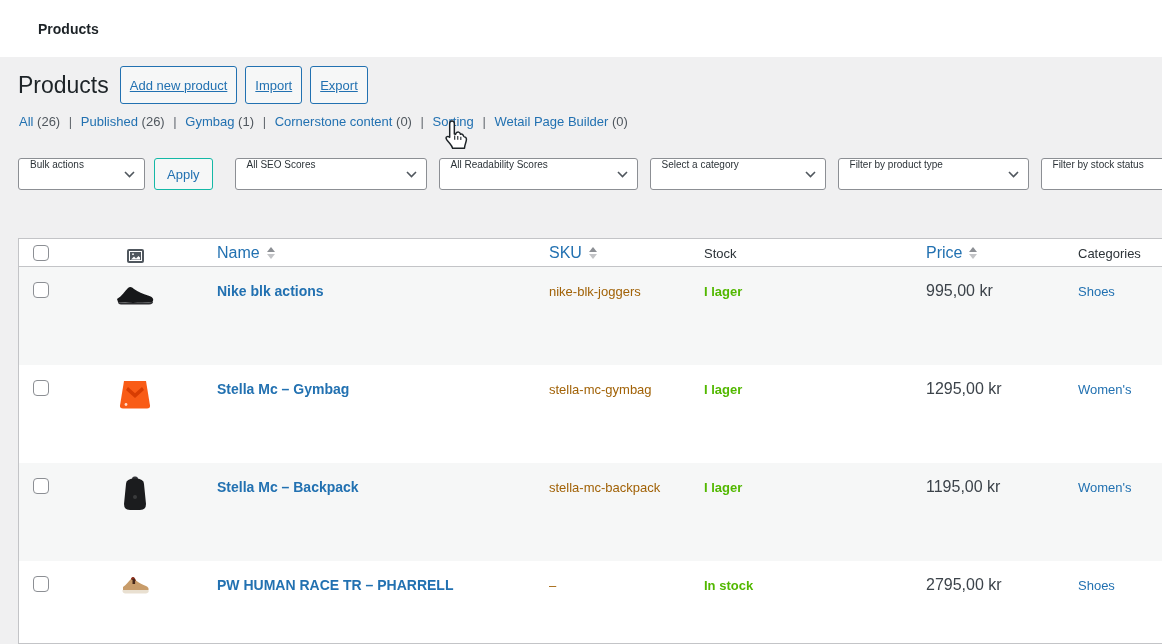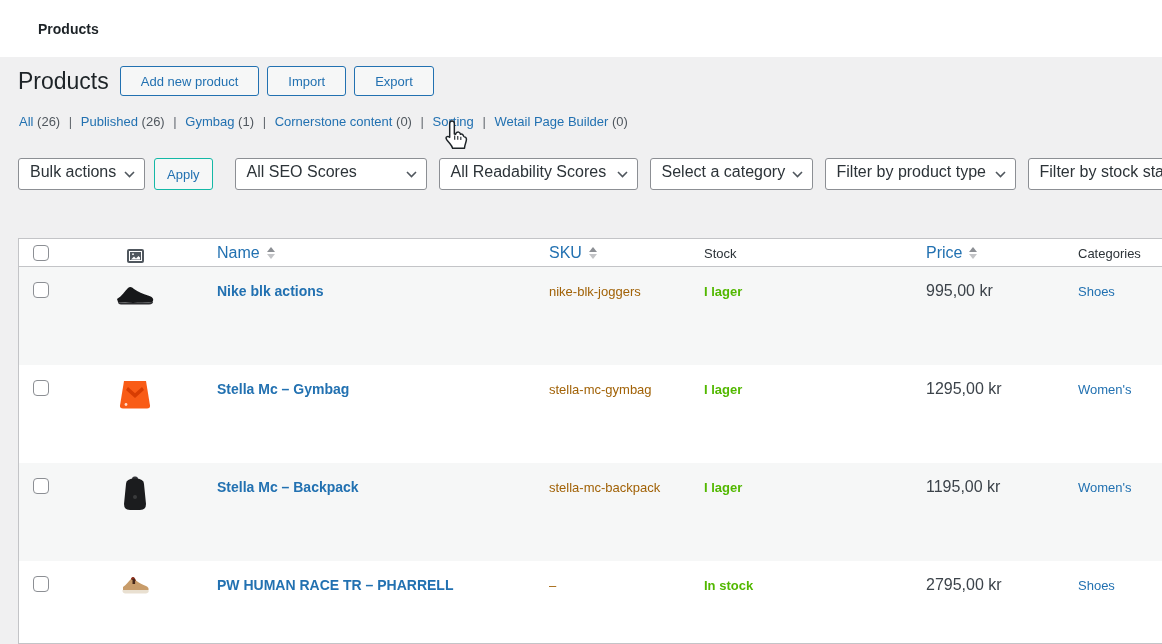--- a/index.html
+++ b/index.html
@@ -7,40 +7,40 @@
   body { font-family:"Liberation Sans","DejaVu Sans",sans-serif; background:#f0f0f1; position:relative; }
   .stage { position:absolute; inset:0; width:1162px; height:644px; overflow:hidden; }
 
   
   .topbar { position:absolute; left:0; top:0; width:1162px; height:57px; background:#ffffff; display:flex; align-items:center; }
   .topbar .crumb { margin-left:38px; font-size:14px; font-weight:700; color:#1d2327; }
 
   
   .page-header { position:absolute; left:18px; top:66px; display:flex; align-items:center; }
   .page-title { font-size:23px; font-weight:500; color:#1d2327; line-height:30px; margin-right:11px; }
-  .btn-secondary { height:30px; padding:0 20px; margin-right:8px; background:#f6f7f7; border:1px solid #2271b1; border-radius:3px; color:#2271b1; font-size:13px; font-family:inherit; cursor:pointer; }
+  .btn-secondary { height:38px; padding:0 9px; margin-right:8px; background:#f6f7f7; border:1px solid #2271b1; border-radius:3px; color:#2271b1; font-size:13px; font-family:inherit; cursor:pointer;text-decoration:underline; }
 
   
   .views { position:absolute; left:19px; top:114px; font-size:13px; color:#646970; white-space:nowrap; }
   .views a { color:#2271b1; text-decoration:none; cursor:pointer; }
   .views .count { color:#50575e; }
   .views .sep { color:#646970; margin:0 5px; }
 
   
   .cursor { position:absolute; left:438px; top:120px; width:30px; height:33px; pointer-events:none; z-index:50; }
 
   
   .filters { position:absolute; left:18px; top:158px; display:flex; align-items:center; white-space:nowrap; }
-  .selectbox { position:relative; height:32px; background:#ffffff; border:1px solid #8c8f94; border-radius:3px; display:flex; align-items:center; padding:0 30px 4px 11px; font-size:16px; color:#2c3338; cursor:pointer; }
+  .selectbox { position:relative; height:32px; background:#ffffff; border:1px solid #8c8f94; border-radius:3px; display:flex; align-items:flex-start; padding:0 30px 4px 11px; font-size:10px; color:#2c3338; cursor:pointer; }
   .selectbox .chev { position:absolute; right:9px; top:12px; }
   .btn-apply { height:32px; padding:0 12px; margin-left:9px; background:#f6f7f7; border:1px solid #14b8a6; border-radius:3px; color:#2271b1; font-size:13px; font-family:inherit; cursor:pointer; }
   .sel-bulk { width:127px; }
   .sel-seo { width:192px; margin-left:22px; }
   .sel-read { width:199px; margin-left:12px; }
-  .sel-cat { width:163px; margin-left:12px; }
+  .sel-cat { width:176px; margin-left:12px; }
   .sel-ptype { width:191px; margin-left:12px; }
   .sel-stock { width:178px; margin-left:12px; }
 
   
   .table-wrap { position:absolute; left:18px; top:238px; width:1234px; height:406px; background:#ffffff; border:1px solid #c3c4c7; overflow:hidden; }
   .thead { display:flex; height:28px; align-items:center; background:#ffffff; border-bottom:1px solid #c3c4c7; }
   .trow { display:flex; height:98px; }
   .trow.stripe { background:#f6f7f7; }
   .col-cb { width:41px; flex:none; }
   .col-img { width:150px; flex:none; display:flex; justify-content:center; }

